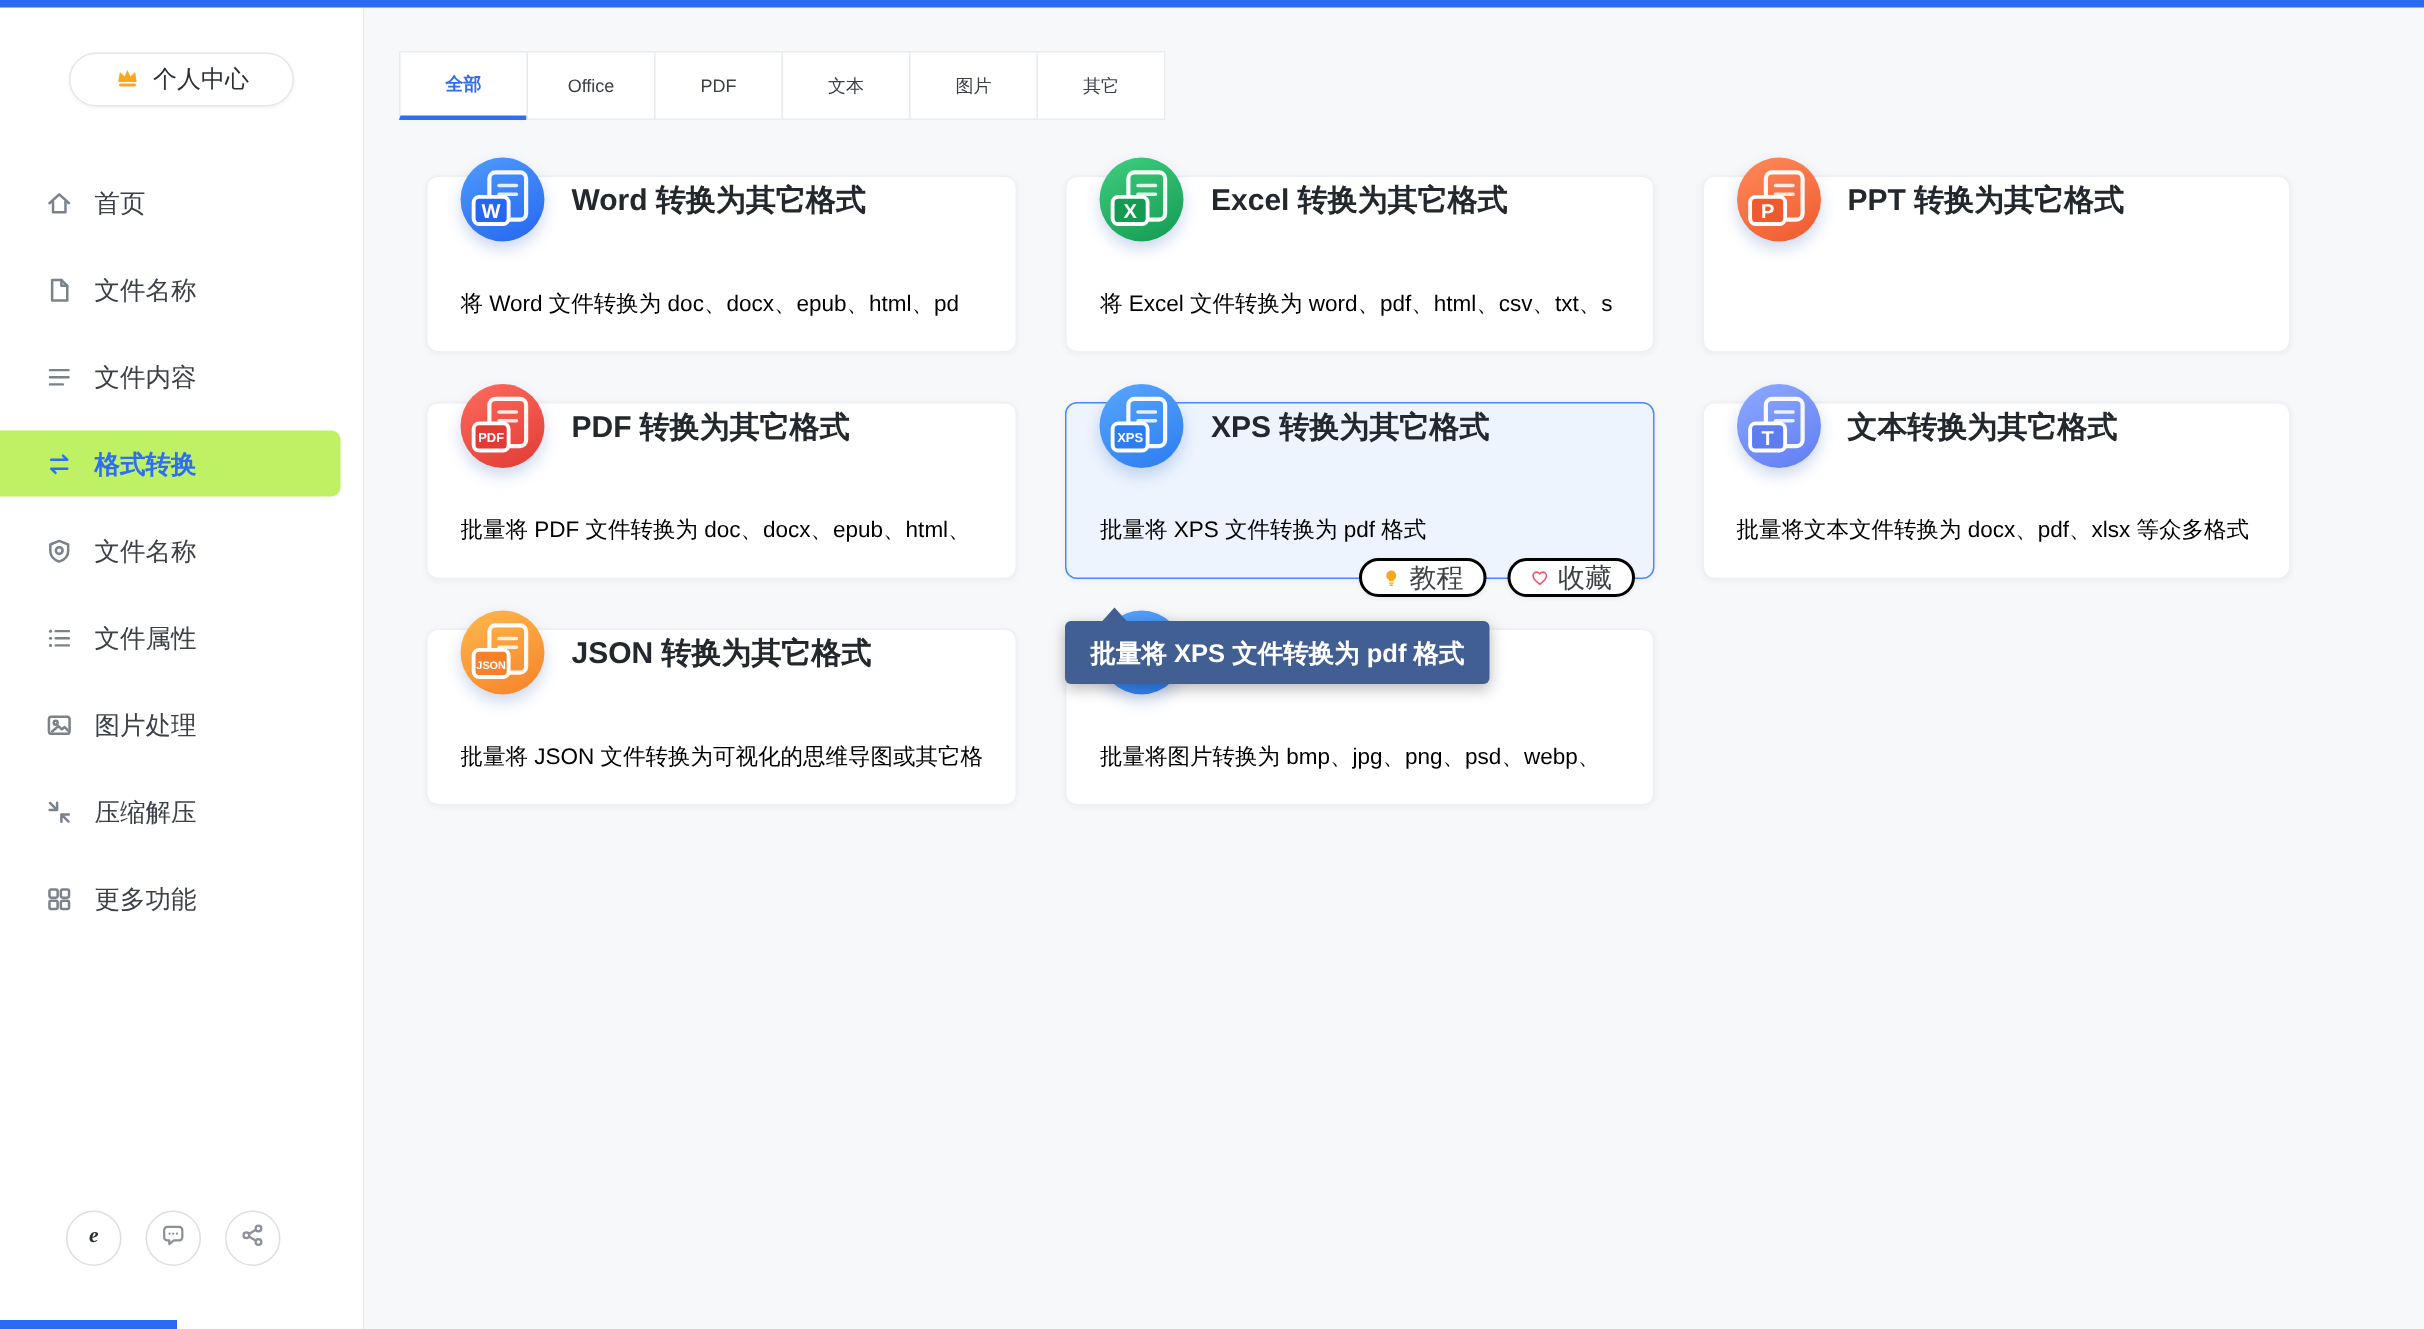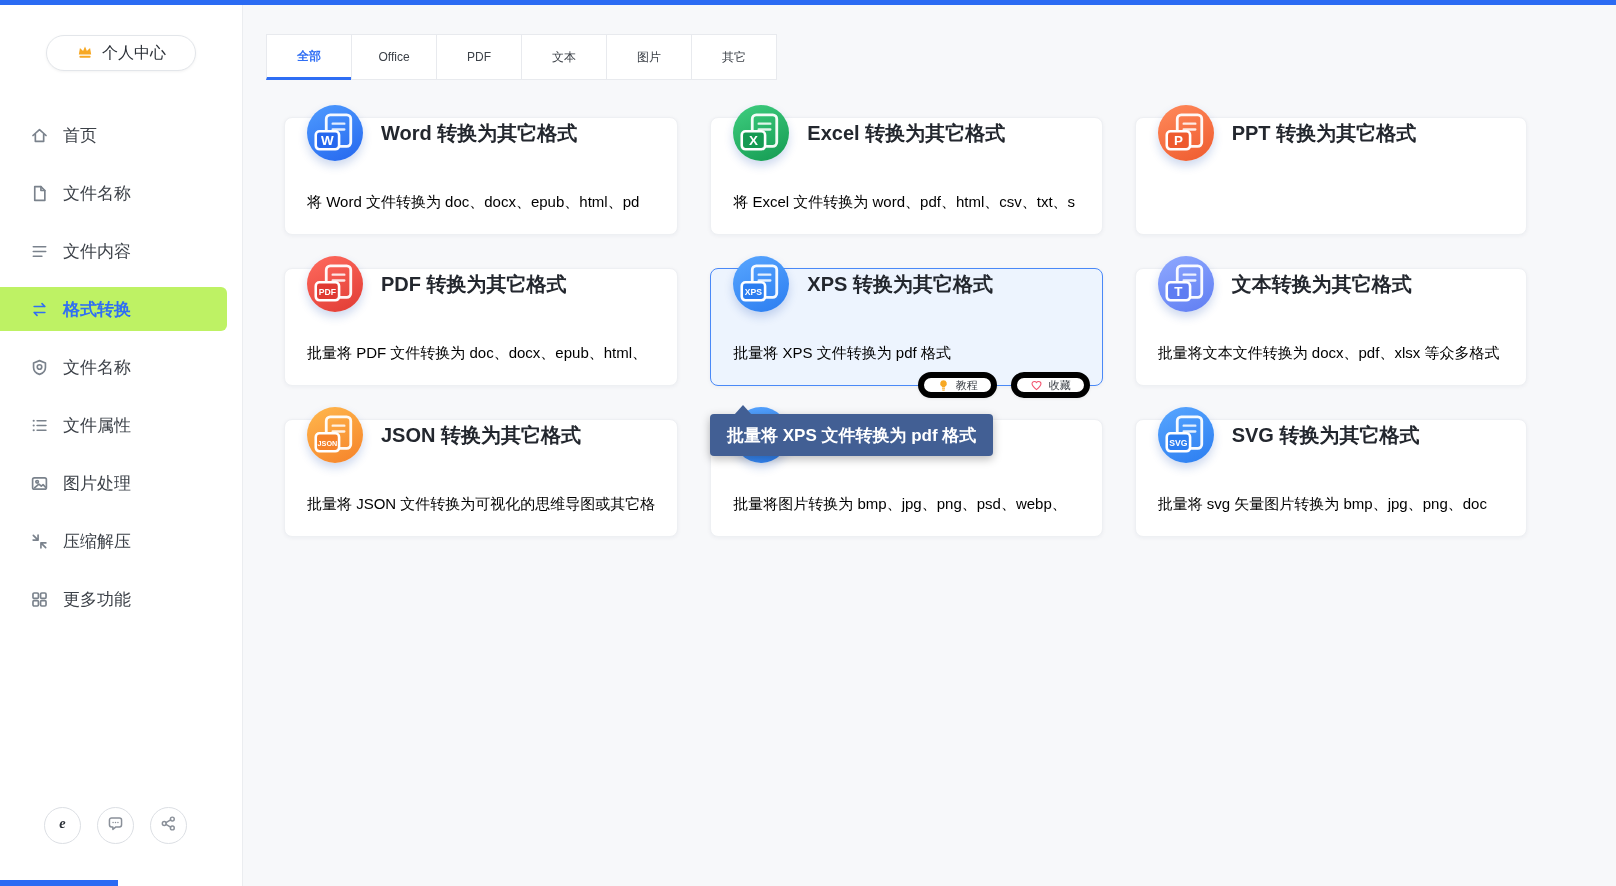--- a/index.html
+++ b/index.html
@@ -54,22 +54,22 @@
   .card-head { display:flex; align-items:center; gap:18px; margin-top:-13px; }
   .circle {
     width:56px; height:56px; min-width:56px; border-radius:50%;
     display:flex; align-items:center; justify-content:center;
     box-shadow:0 5px 10px rgba(30,80,180,.22);
   }
   .card-title { font-size:20px; font-weight:bold; color:#23272e; white-space:nowrap; }
   .card-sub { margin-top:32px; font-size:15px; color:#000000; white-space:nowrap; overflow:hidden; }
   .actions { position:absolute; right:12px; bottom:-13px; display:flex; gap:14px; z-index:4; }
   .action-pill {
-    height:26px; padding:0 13px; background:#fff; border:6px solid #000000; border-radius:13px;
-    display:flex; align-items:center; gap:6px; font-size:11px; color:#3c4148;
+    height:26px; padding:0 13px; background:#fff; border:2px solid #000000; border-radius:13px;
+    display:flex; align-items:center; gap:6px; font-size:18px; color:#3c4148;
     box-shadow:0 1px 3px rgba(0,0,0,.07); cursor:pointer;margin-top:36px;
   }
   .action-pill .icon { display:flex; }
   .action-pill svg { width:13px; height:13px; }
 
   .tooltip {
     position:absolute; left:426px; top:297px; height:42px; padding:0 17px;
     color:#fff; font-size:17px; font-weight:bold; white-space:nowrap;
     display:flex; align-items:center; border-radius:4px; z-index:6;
     box-shadow:0 3px 10px rgba(0,0,0,.28);
@@ -341,28 +341,14 @@
           <rect x="16.5" y="8.5" width="21" height="27" rx="3.5" fill="none" stroke="rgba(255,255,255,.95)" stroke-width="2.4"></rect>
           <path d="M22 16h10M22 21h10" stroke="rgba(255,255,255,.85)" stroke-width="2" stroke-linecap="round"></path>
           <rect x="7.5" y="22.5" width="20" height="15.5" rx="3.2" fill="#2b7df0" stroke="#fff" stroke-width="2.2"></rect>
 
         </svg>
       </div>
 
     </div>
     <div class="card-sub">批量将图片转换为 bmp、jpg、png、psd、webp、</div>
       </div>
-      <div class="card">
-        <div class="card-head">
-      <div class="circle" style="background:linear-gradient(155deg, #58a6ff, #2b7df0)">
-        <svg viewBox="0 0 48 48" width="56" height="56">
-          <rect x="16.5" y="8.5" width="21" height="27" rx="3.5" fill="none" stroke="rgba(255,255,255,.95)" stroke-width="2.4"></rect>
-          <path d="M22 16h10M22 21h10" stroke="rgba(255,255,255,.85)" stroke-width="2" stroke-linecap="round"></path>
-          <rect x="7.5" y="22.5" width="20" height="15.5" rx="3.2" fill="#2b7df0" stroke="#fff" stroke-width="2.2"></rect>
-          <text x="17.5" y="33.2" text-anchor="middle" fill="#fff" font-size="7.4" font-weight="bold" font-family="Liberation Sans, sans-serif">SVG</text>
-        </svg>
-      </div>
-      <div class="card-title">SVG 转换为其它格式</div>
-    </div>
-    <div class="card-sub">批量将 svg 矢量图片转换为 bmp、jpg、png、doc</div>
-      </div>
     </div>
 </main>
 
 </body></html>

